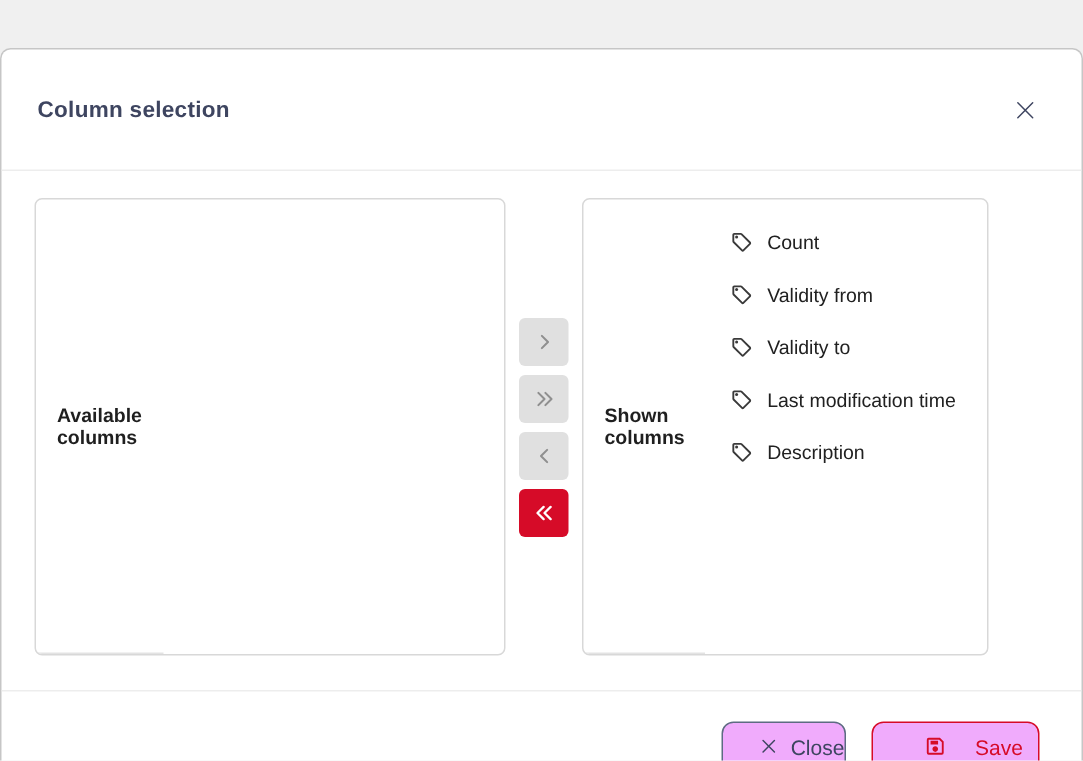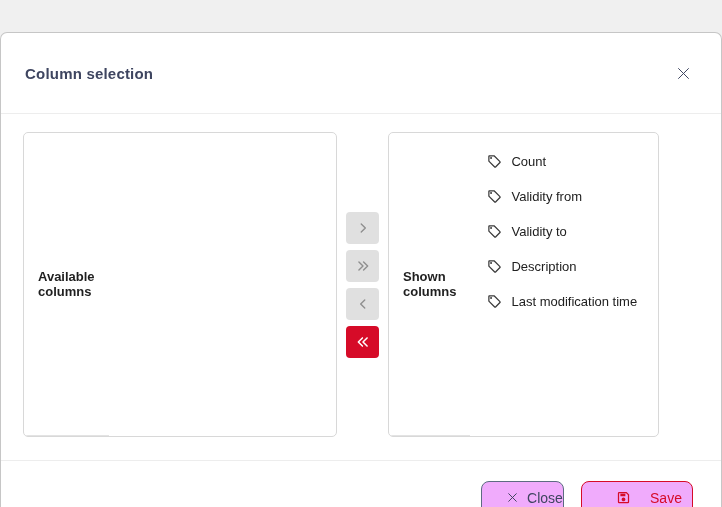--- a/index.html
+++ b/index.html
@@ -207,31 +207,31 @@
             <span class="item-label">Validity to</span>
           </div>
 
           <div class="list-item">
             <span class="tag-icon">
               <svg width="15" height="15" viewBox="0 0 24 24" fill="currentColor">
                 <path d="M21.41 11.58l-9-9C12.05 2.22 11.55 2 11 2H4c-1.1 0-2 .9-2 2v7c0 .55.22 1.05.59 1.42l9 9c.36.36.86.58 1.41.58.55 0 1.05-.22 1.41-.59l7-7c.37-.36.59-.86.59-1.41 0-.55-.23-1.06-.59-1.42zM13 20.01L4 11V4h7v-.01l9 9-7 7.02z"></path>
                 <circle cx="6.5" cy="6.5" r="1.6"></circle>
               </svg>
             </span>
+            <span class="item-label">Last modification time</span>
+          </div>
+
+          <div class="list-item">
+            <span class="tag-icon">
+              <svg width="15" height="15" viewBox="0 0 24 24" fill="currentColor">
+                <path d="M21.41 11.58l-9-9C12.05 2.22 11.55 2 11 2H4c-1.1 0-2 .9-2 2v7c0 .55.22 1.05.59 1.42l9 9c.36.36.86.58 1.41.58.55 0 1.05-.22 1.41-.59l7-7c.37-.36.59-.86.59-1.41 0-.55-.23-1.06-.59-1.42zM13 20.01L4 11V4h7v-.01l9 9-7 7.02z"></path>
+                <circle cx="6.5" cy="6.5" r="1.6"></circle>
+              </svg>
+            </span>
             <span class="item-label">Description</span>
-          </div>
-
-          <div class="list-item">
-            <span class="tag-icon">
-              <svg width="15" height="15" viewBox="0 0 24 24" fill="currentColor">
-                <path d="M21.41 11.58l-9-9C12.05 2.22 11.55 2 11 2H4c-1.1 0-2 .9-2 2v7c0 .55.22 1.05.59 1.42l9 9c.36.36.86.58 1.41.58.55 0 1.05-.22 1.41-.59l7-7c.37-.36.59-.86.59-1.41 0-.55-.23-1.06-.59-1.42zM13 20.01L4 11V4h7v-.01l9 9-7 7.02z"></path>
-                <circle cx="6.5" cy="6.5" r="1.6"></circle>
-              </svg>
-            </span>
-            <span class="item-label">Last modification time</span>
           </div>
         </div>
     </div>
 
   </div>
 
   <div class="dialog-footer">
     <button class="btn btn-close">
       <span class="btn-icon">
         <svg width="13" height="13" viewBox="0 0 24 24" fill="none" stroke="currentColor" stroke-width="1.8" stroke-linecap="round">

